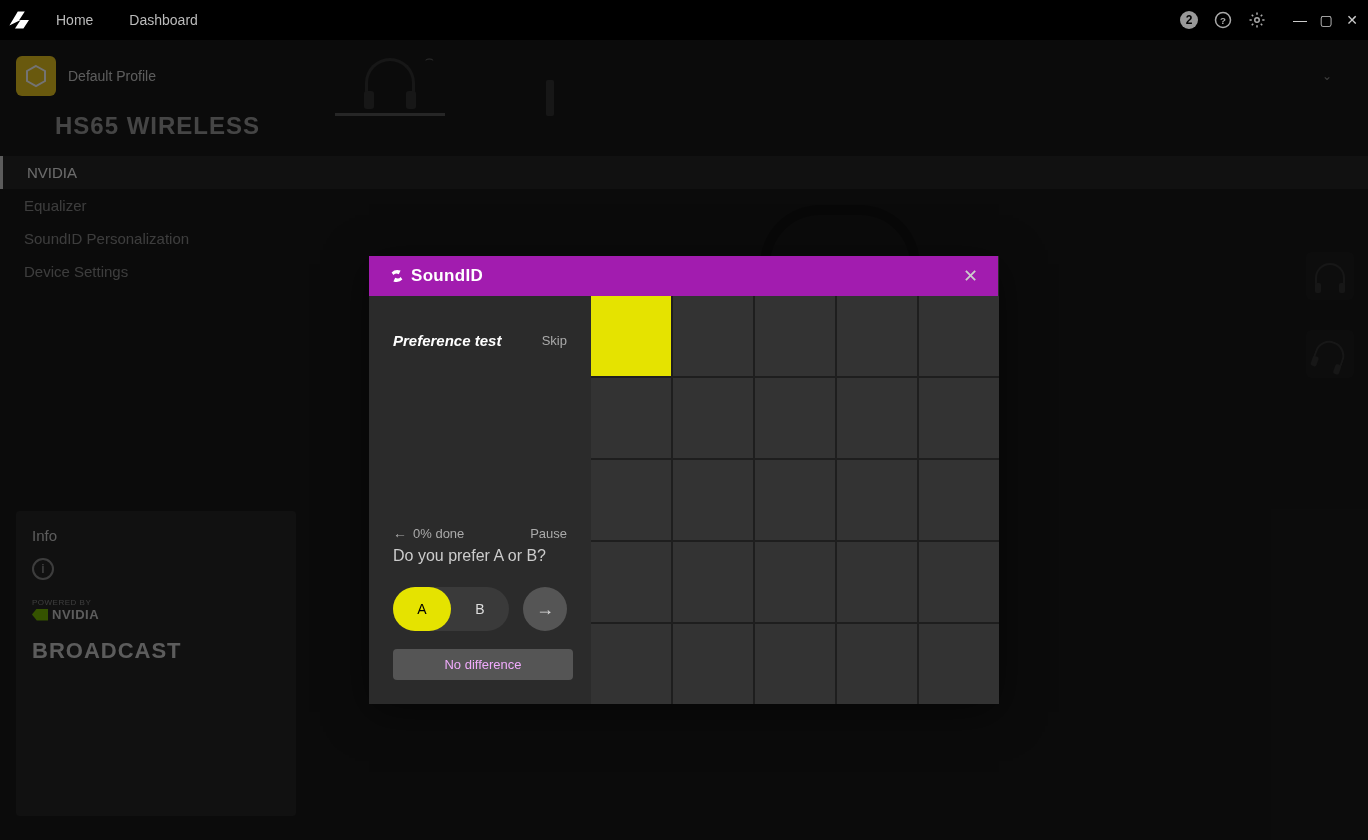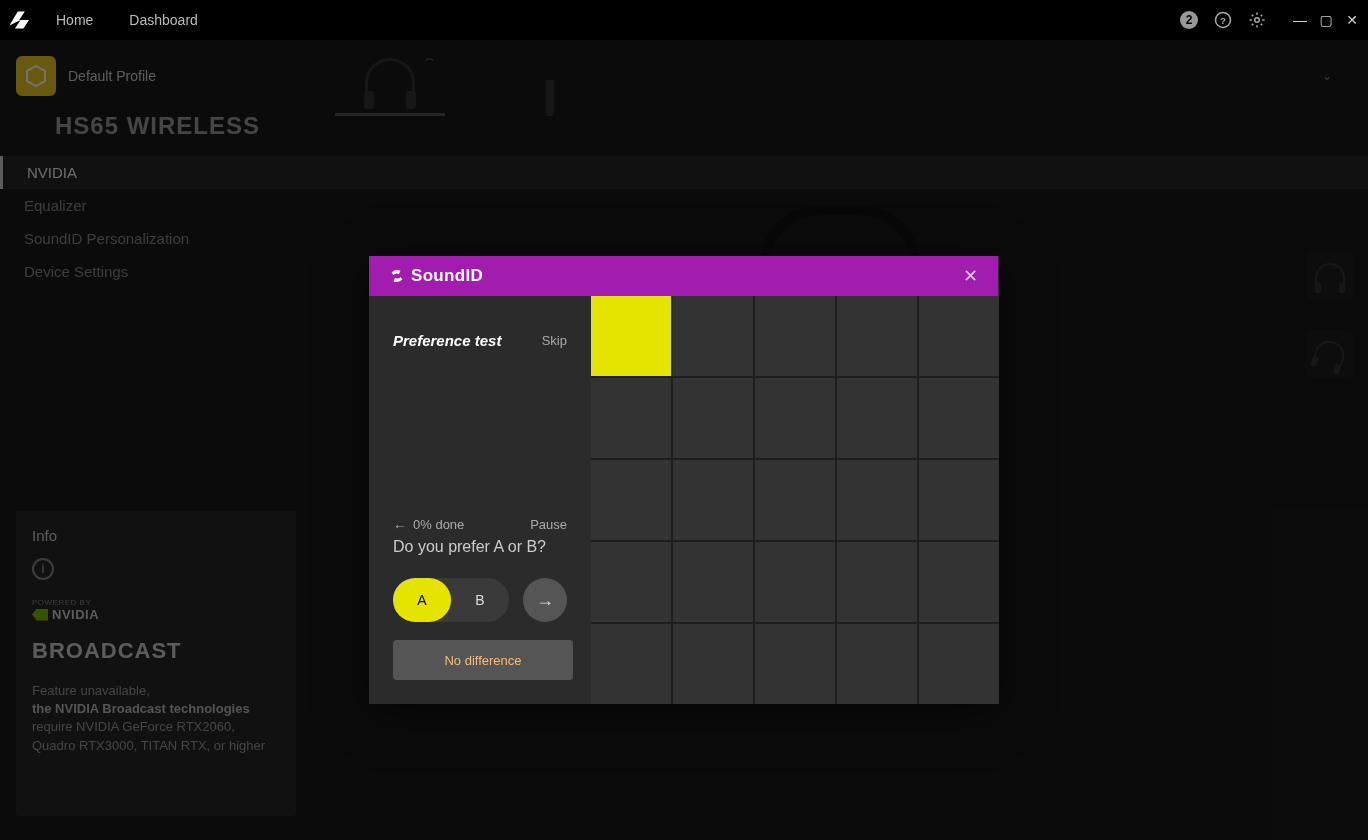--- a/index.html
+++ b/index.html
@@ -113,21 +113,21 @@
   .back-arrow { color:#aaa; font-size:14px; margin-right:6px; cursor:pointer; }
   .flex-left { display:flex; align-items:center; }
   .pause { color:#aaa; cursor:pointer; }
   .question { color:#ccc; font-size:16px; margin-top:6px; }
   .ab-row { display:flex; align-items:center; gap:14px; margin-top:22px; }
   .ab-pill { display:flex; background:#3a3a3a; border-radius:24px; }
   .ab-btn { width:58px; height:44px; display:flex; align-items:center; justify-content:center; font-size:14px; color:#ddd; cursor:pointer; }
   .ab-btn.active { background:#e5e300; color:#000; border-radius:24px; font-weight:500;}
   .next-btn { width:44px; height:44px; border-radius:50%; background:#555; color:#ddd; display:flex; align-items:center; justify-content:center; font-size:18px; cursor:pointer;}
   .nodiff-btn {
-    margin-top:18px; width:180px; height:40px; background:#555; color:#fdba74; border-radius:4px;
+    margin-top:18px; width:180px; height:31px; background:#555; color:#f0abfc; border-radius:4px;
     display:flex; align-items:center; justify-content:center; font-size:13px; cursor:pointer;
   }
   .modal-grid {
     width:408px; margin-top:40px; display:grid; grid-template-columns:repeat(5,1fr); grid-template-rows:repeat(5,1fr);
     gap:2px; background:#1e1e1e;
   }
   .cell { background:#333; }
   .cell.active { background:#e5e300; }
 
   
@@ -216,25 +216,20 @@
     <div class="info-title">Info</div>
     <div class="info-icon-row">
       <div class="circ-i">i</div>
     </div>
     <div class="powered">POWERED BY</div>
     <div class="nvidia-logo">
       <div class="nvidia-eye"></div>
       <div class="nvidia-text">NVIDIA</div>
     </div>
     <div class="broadcast">BROADCAST</div>
-    <div class="info-text">
-      <span>Feature unavailable,</span><br>
-      <b>the NVIDIA Broadcast technologies</b><br>
-      <span>require NVIDIA GeForce RTX2060, Quadro RTX3000, TITAN RTX, or higher</span>
-    </div>
   </div>
 
   <div class="overlay"></div>
 
   <div class="modal">
     <div class="modal-header">
       <div class="soundid-logo">
         <svg class="soundid-mark" viewBox="0 0 16 20">
           <path fill="#fff" d="M2 6 Q6 2 12 4 L10 8 Q6 6 4 9 Z"></path>
           <path fill="#fff" d="M14 14 Q10 18 4 16 L6 12 Q10 14 12 11 Z"></path>

